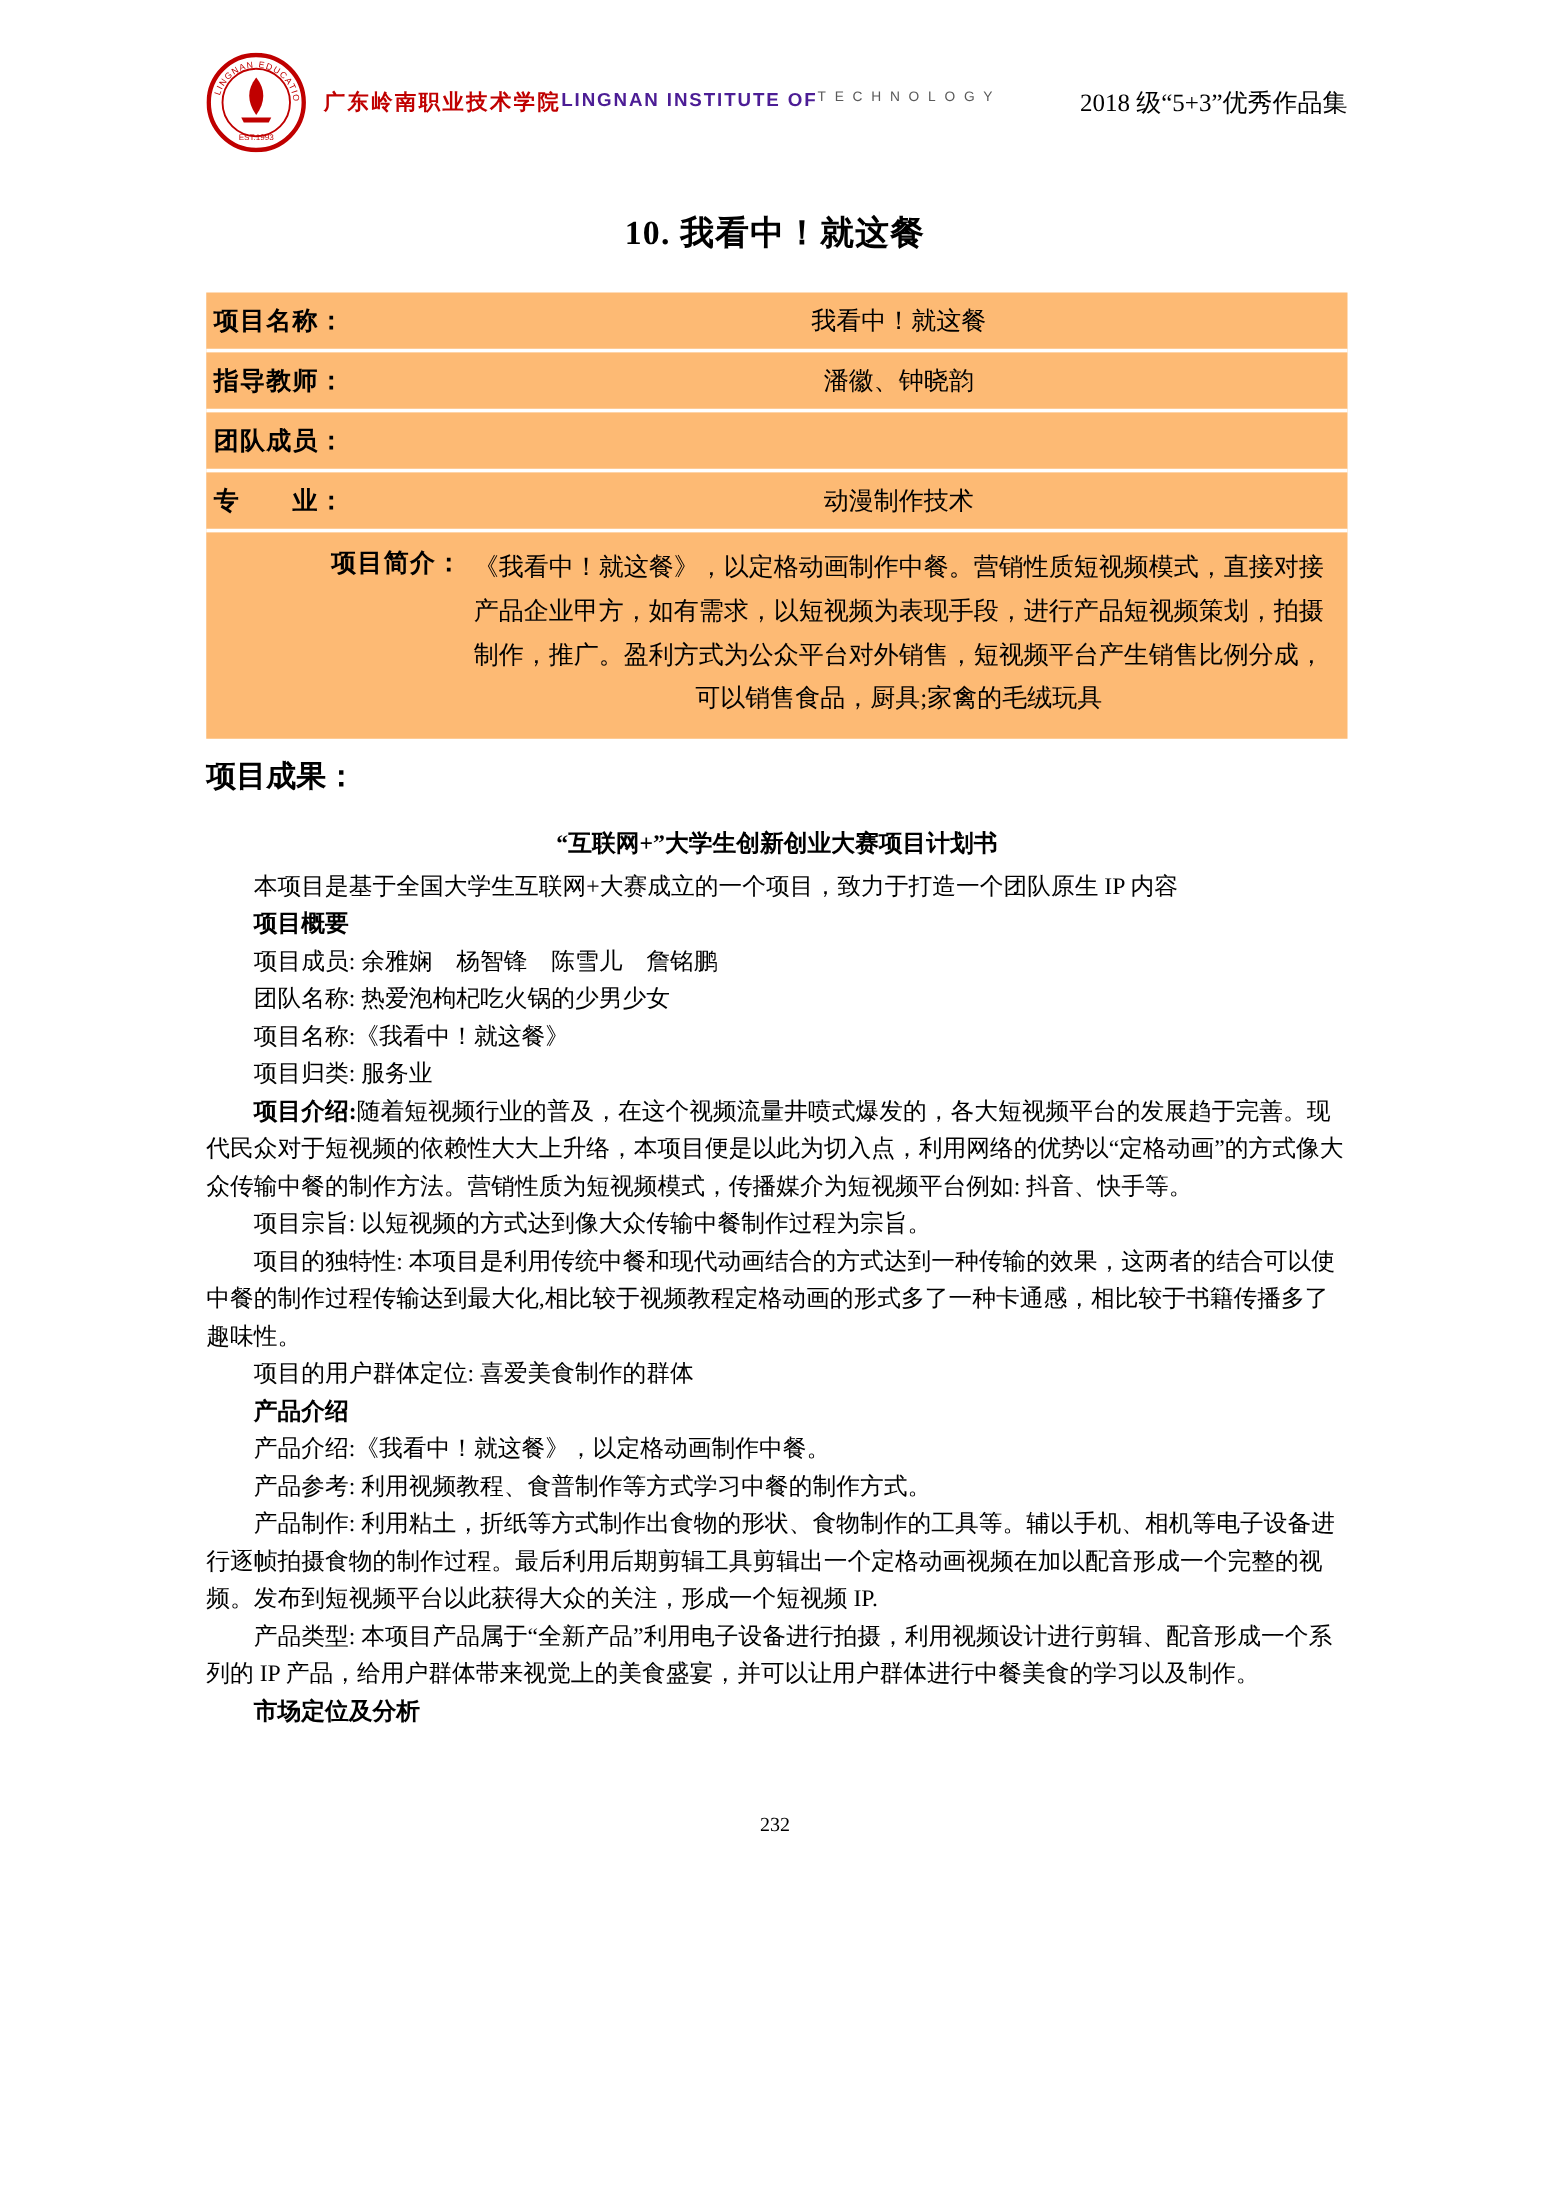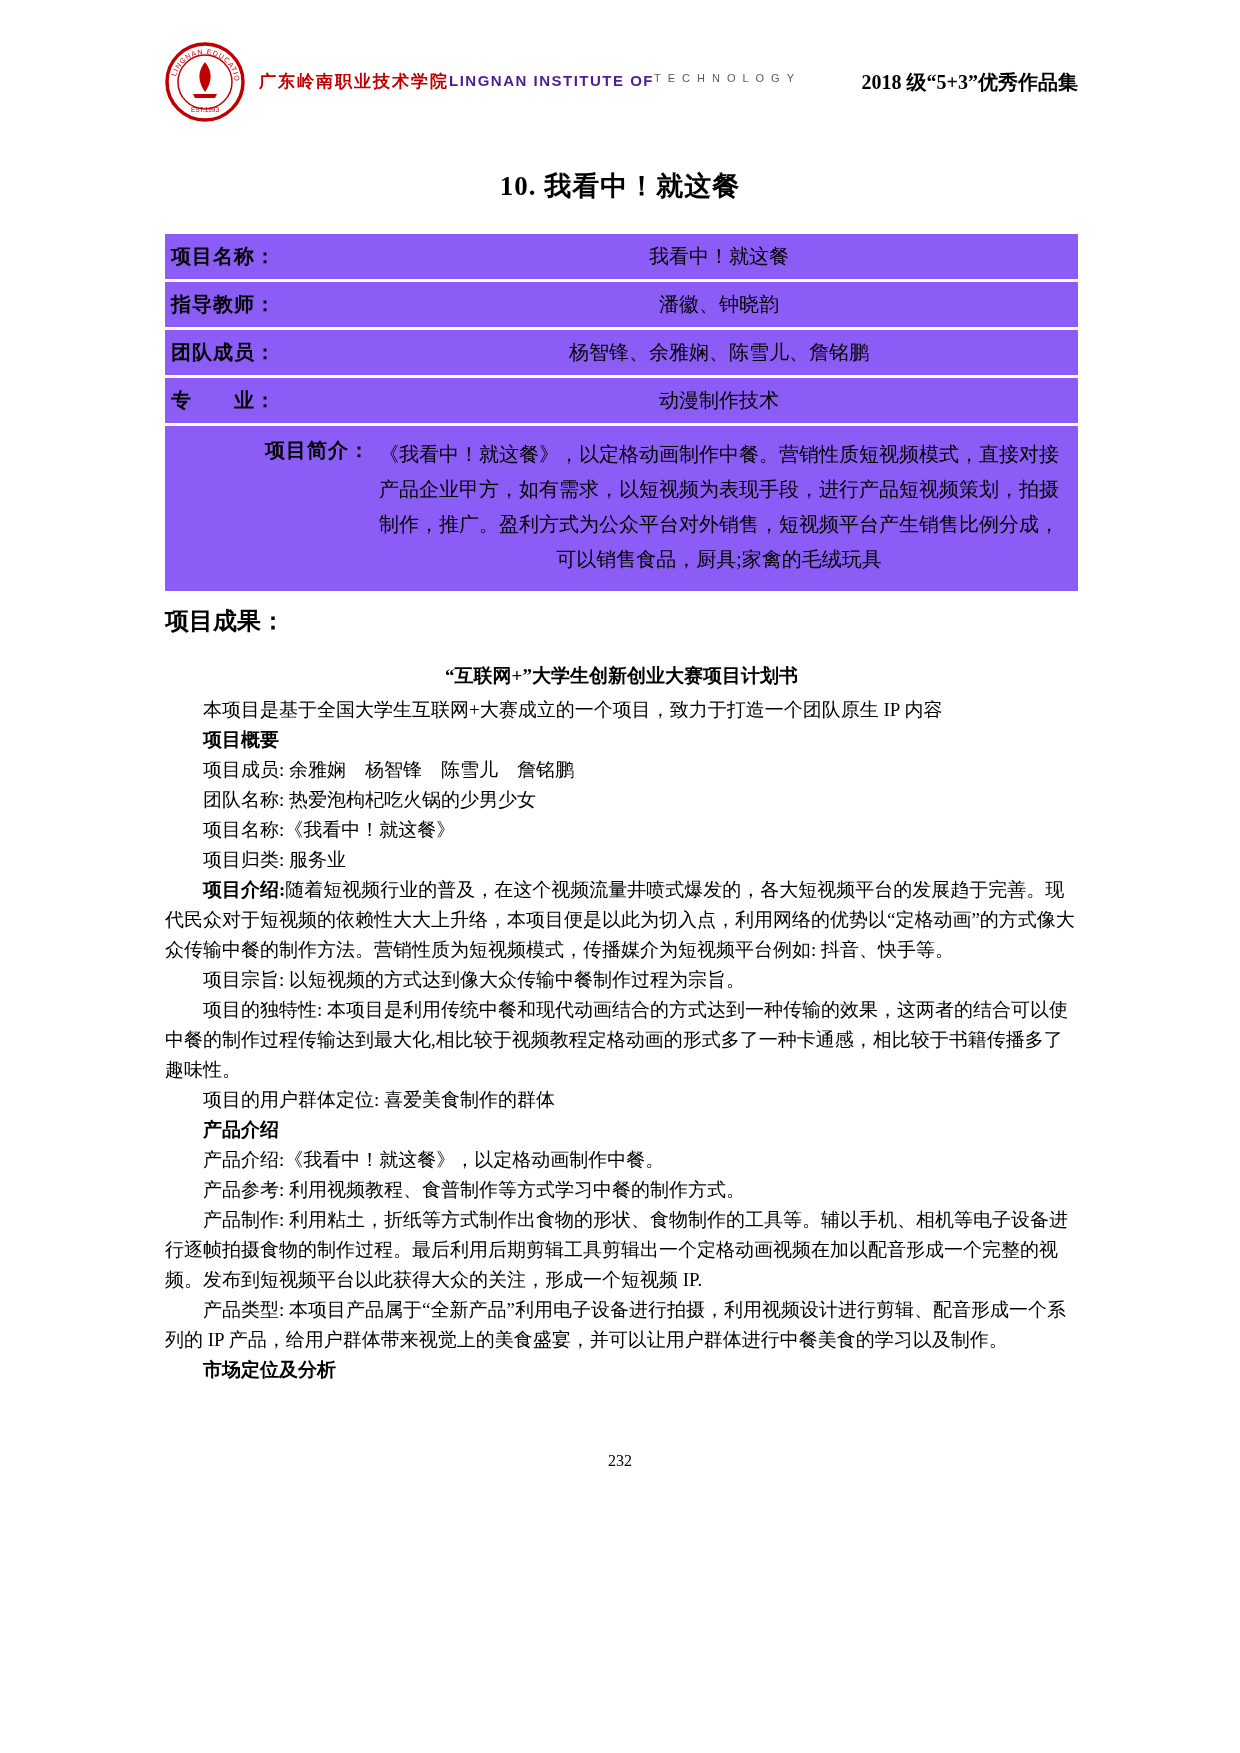--- a/index.html
+++ b/index.html
@@ -13,26 +13,26 @@
   .header {
     display:flex; justify-content:space-between; align-items:center;
     padding:42px 162px 0 165px;
   }
   .logo-block { display:flex; align-items:center; gap:14px; }
   .emblem { width:80px; height:80px; flex:0 0 auto; }
   .school-text { display:flex; flex-direction:row; line-height:1.35; }
   .school-cn { color:#c00000; font-weight:bold; font-size:17px; letter-spacing:2px; font-family:"Liberation Sans",sans-serif; }
   .school-en1 { color:#4c1d95; font-weight:bold; font-size:15px; letter-spacing:1.5px; font-family:"Liberation Sans",sans-serif; }
   .school-en2 { color:#595959; font-size:11px; letter-spacing:7px; font-family:"Liberation Sans",sans-serif; }
-  .header-right { font-weight:bold; font-size:20px; }
+  .header-right { font-weight:normal; font-size:20px; }
   
   .doc-main-title { margin:46px 165px 0; font-size:27px; font-weight:bold; letter-spacing:1px;text-align:center; }
   
   .info-table { margin:30px 162px 0 165px; }
-  .info-row { display:flex; background:#8b5cf6; border-bottom:3px solid #ffffff; }
+  .info-row { display:flex; background:#fdba74; border-bottom:3px solid #ffffff; }
   .info-row:last-child { border-bottom:none; }
   .cell-label {
     width:205px; flex:0 0 auto; padding:9px 0 9px 6px;
     font-weight:bold; font-size:20px; letter-spacing:1px;
   }
   .cell-value { flex:1; padding:9px 10px 9px 0; font-size:20px;text-align:center; }
   .info-row.intro .cell-label { padding-top:11px;text-align:right; }
   .info-row.intro .cell-value { line-height:35px; padding-top:11px; padding-bottom:14px; }
   
   .results-label { margin:14px 165px 0; font-weight:bold; font-size:24px; }
@@ -83,21 +83,20 @@
     <div class="info-row">
       <div class="cell-label">项目名称：</div>
       <div class="cell-value">我看中！就这餐</div>
     </div>
     <div class="info-row">
       <div class="cell-label">指导教师：</div>
       <div class="cell-value">潘徽、钟晓韵</div>
     </div>
     <div class="info-row">
       <div class="cell-label">团队成员：</div>
-      <div class="cell-value">杨智锋、余雅娴、陈雪儿、詹铭鹏</div>
     </div>
     <div class="info-row">
       <div class="cell-label">专　　业：</div>
       <div class="cell-value">动漫制作技术</div>
     </div>
     <div class="info-row intro">
       <div class="cell-label">项目简介：</div>
       <div class="cell-value">《我看中！就这餐》，以定格动画制作中餐。营销性质短视频模式，直接对接产品企业甲方，如有需求，以短视频为表现手段，进行产品短视频策划，拍摄制作，推广。盈利方式为公众平台对外销售，短视频平台产生销售比例分成，可以销售食品，厨具;家禽的毛绒玩具</div>
     </div>
   </div>

